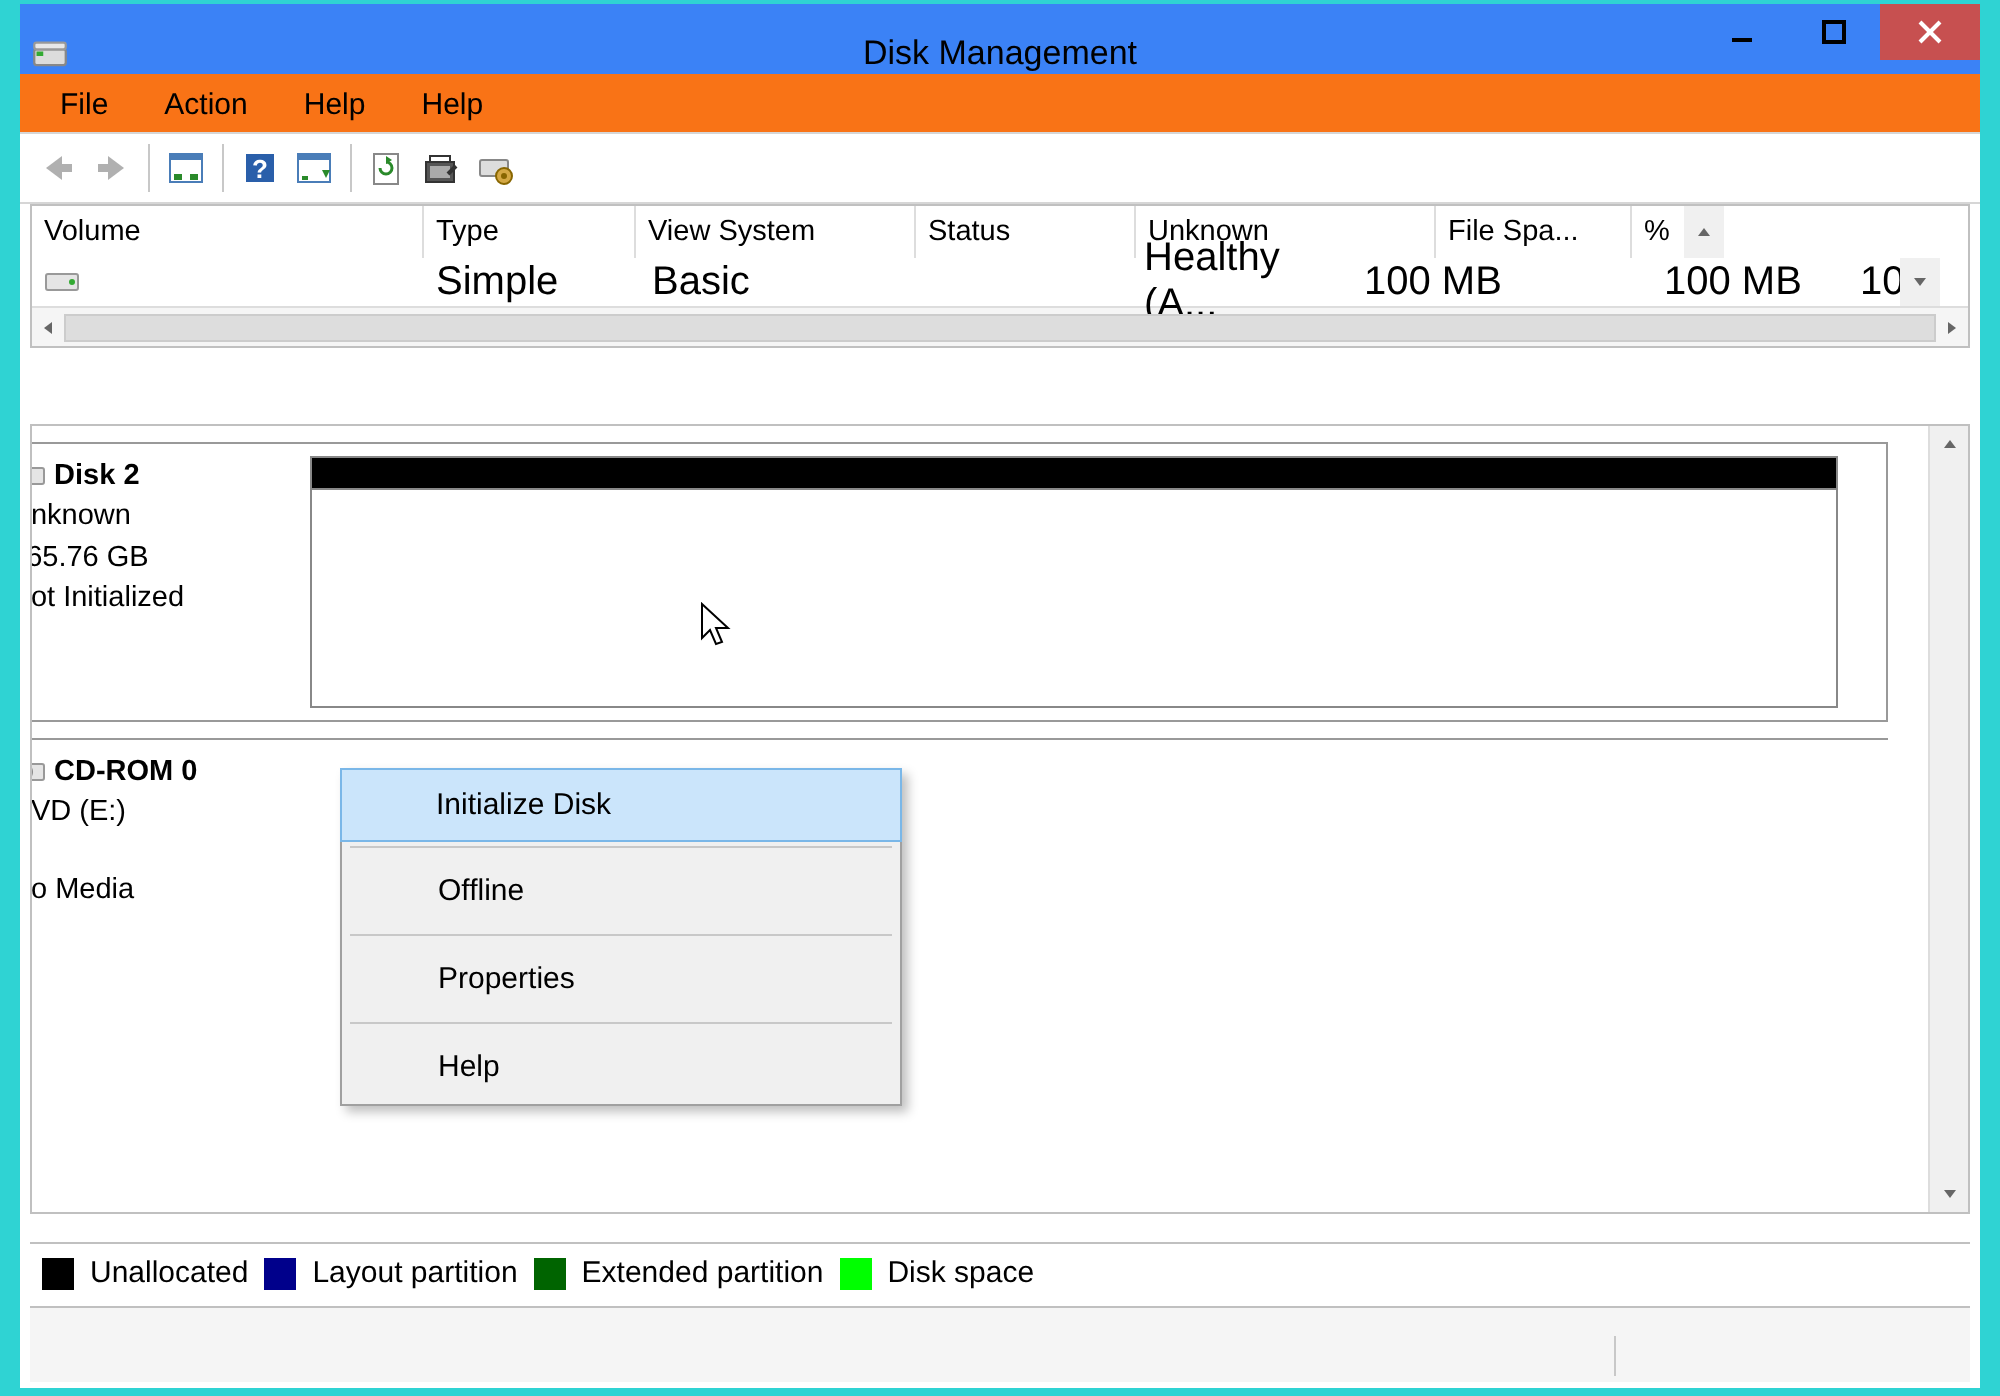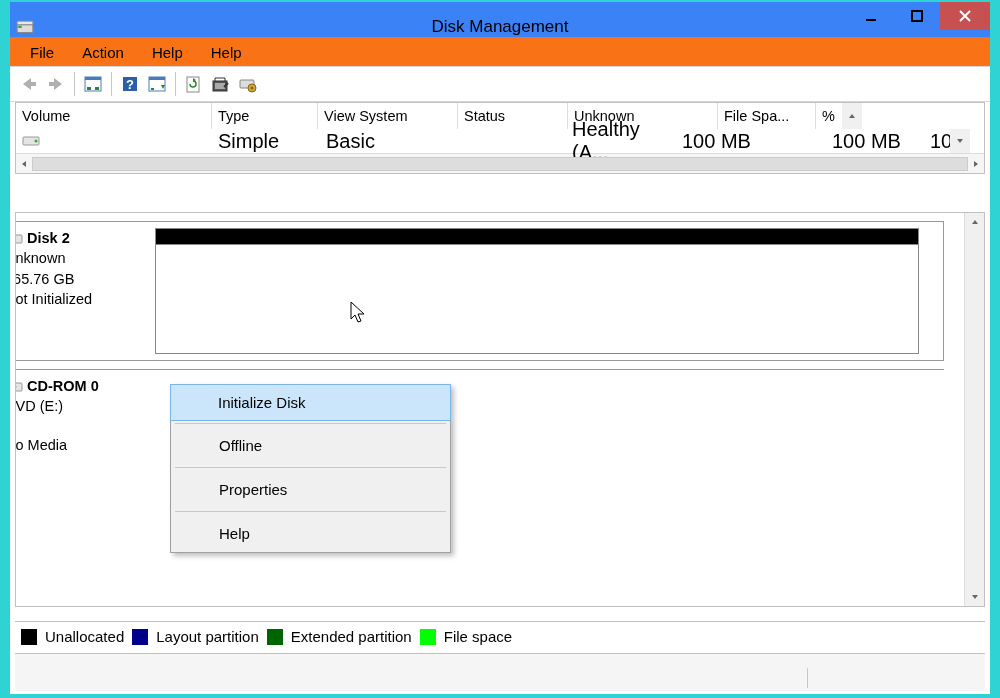--- a/index.html
+++ b/index.html
@@ -239,21 +239,21 @@
     </div>
 
     <div class="legend">
       <span class="sw" style="background:#000"></span>
       <span>Unallocated</span>
       <span class="sw" style="background:#00008b"></span>
       <span>Layout partition</span>
       <span class="sw" style="background:#006400"></span>
       <span>Extended partition</span>
       <span class="sw" style="background:#00ff00"></span>
-      <span>File space</span>
+      <span>Disk space</span>
     </div>
 
     <div class="statusbar">
       <div class="sbcell" style="left:0; border-left:none; right:180px"></div>
       <div class="sbcell" style="right:0; width:178px"></div>
     </div>
   </div>
 </div>
 
 <div class="ctxmenu">

